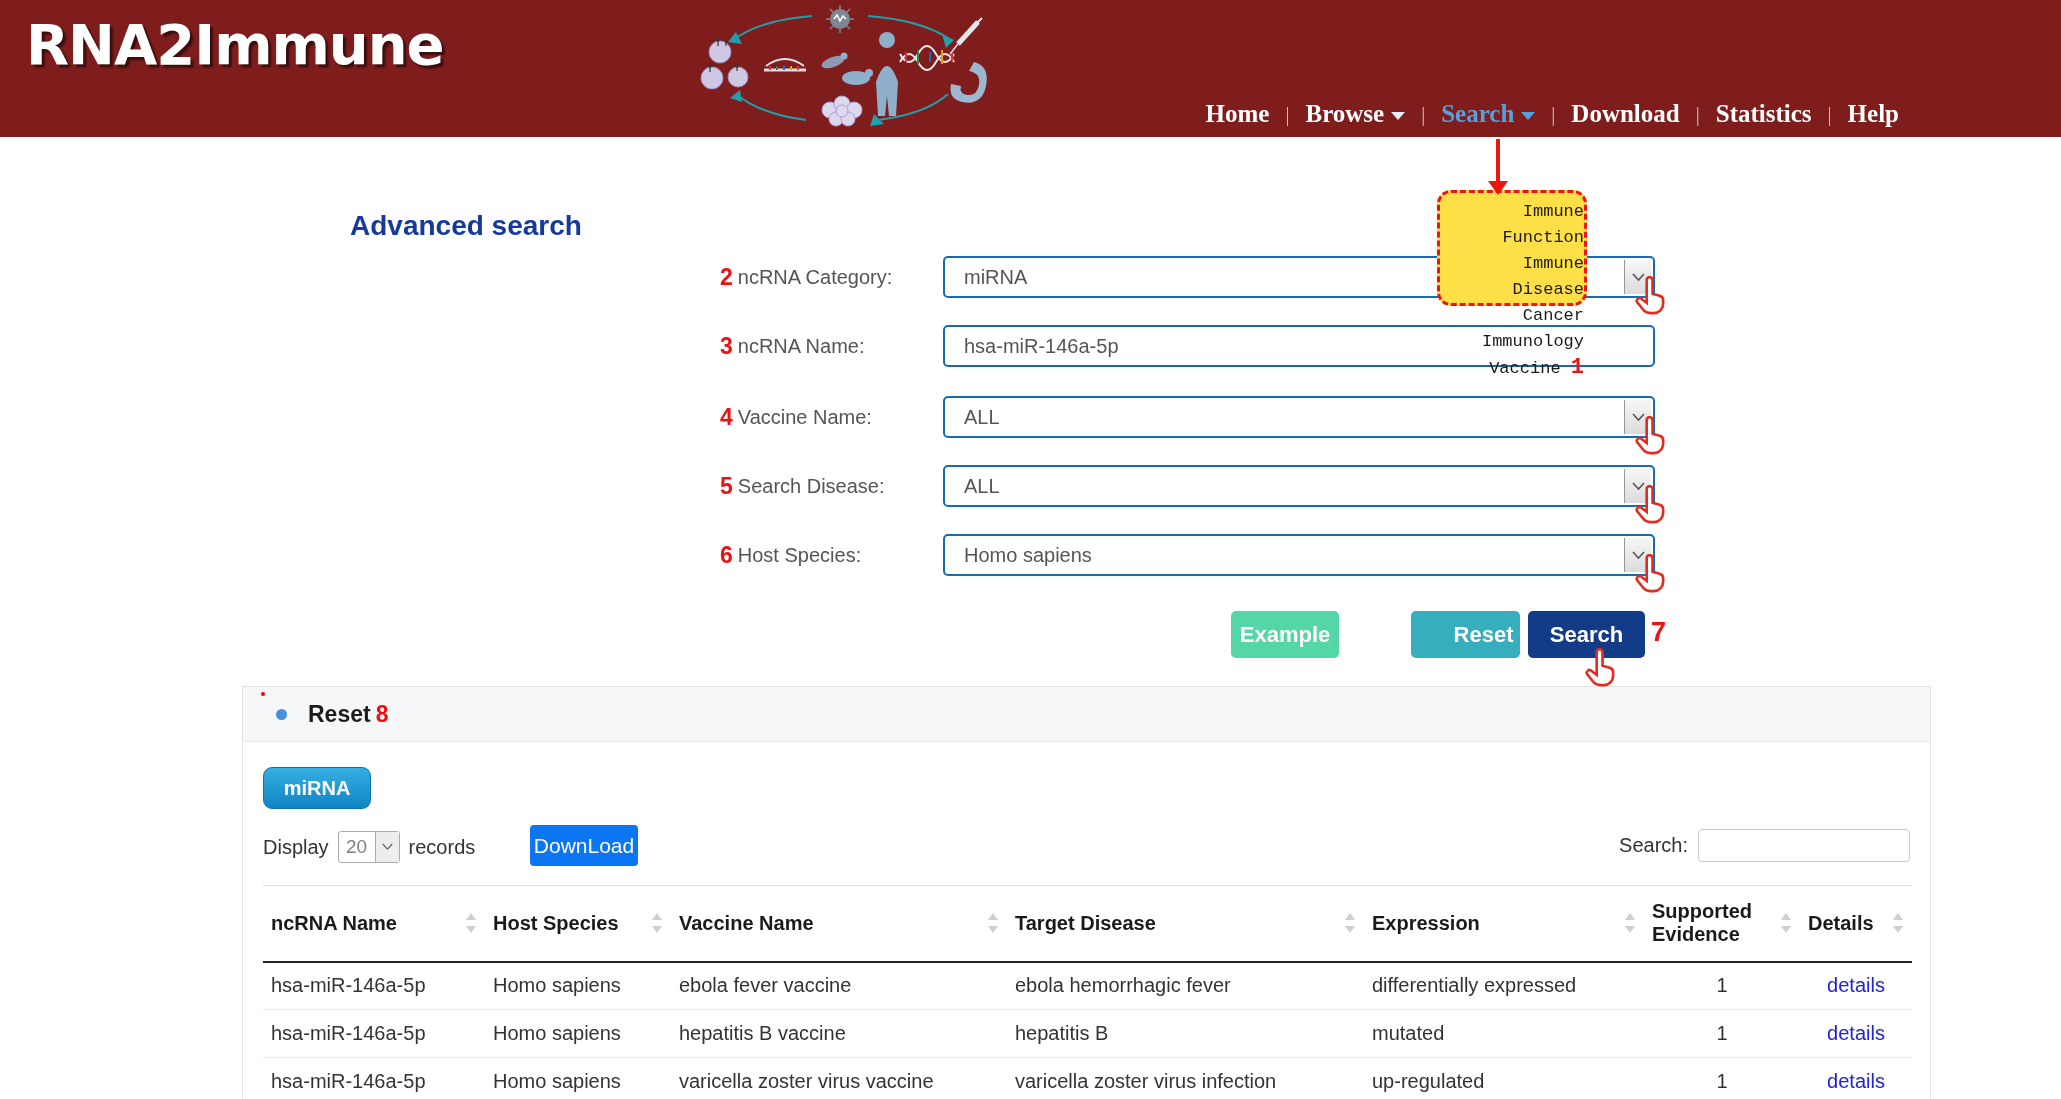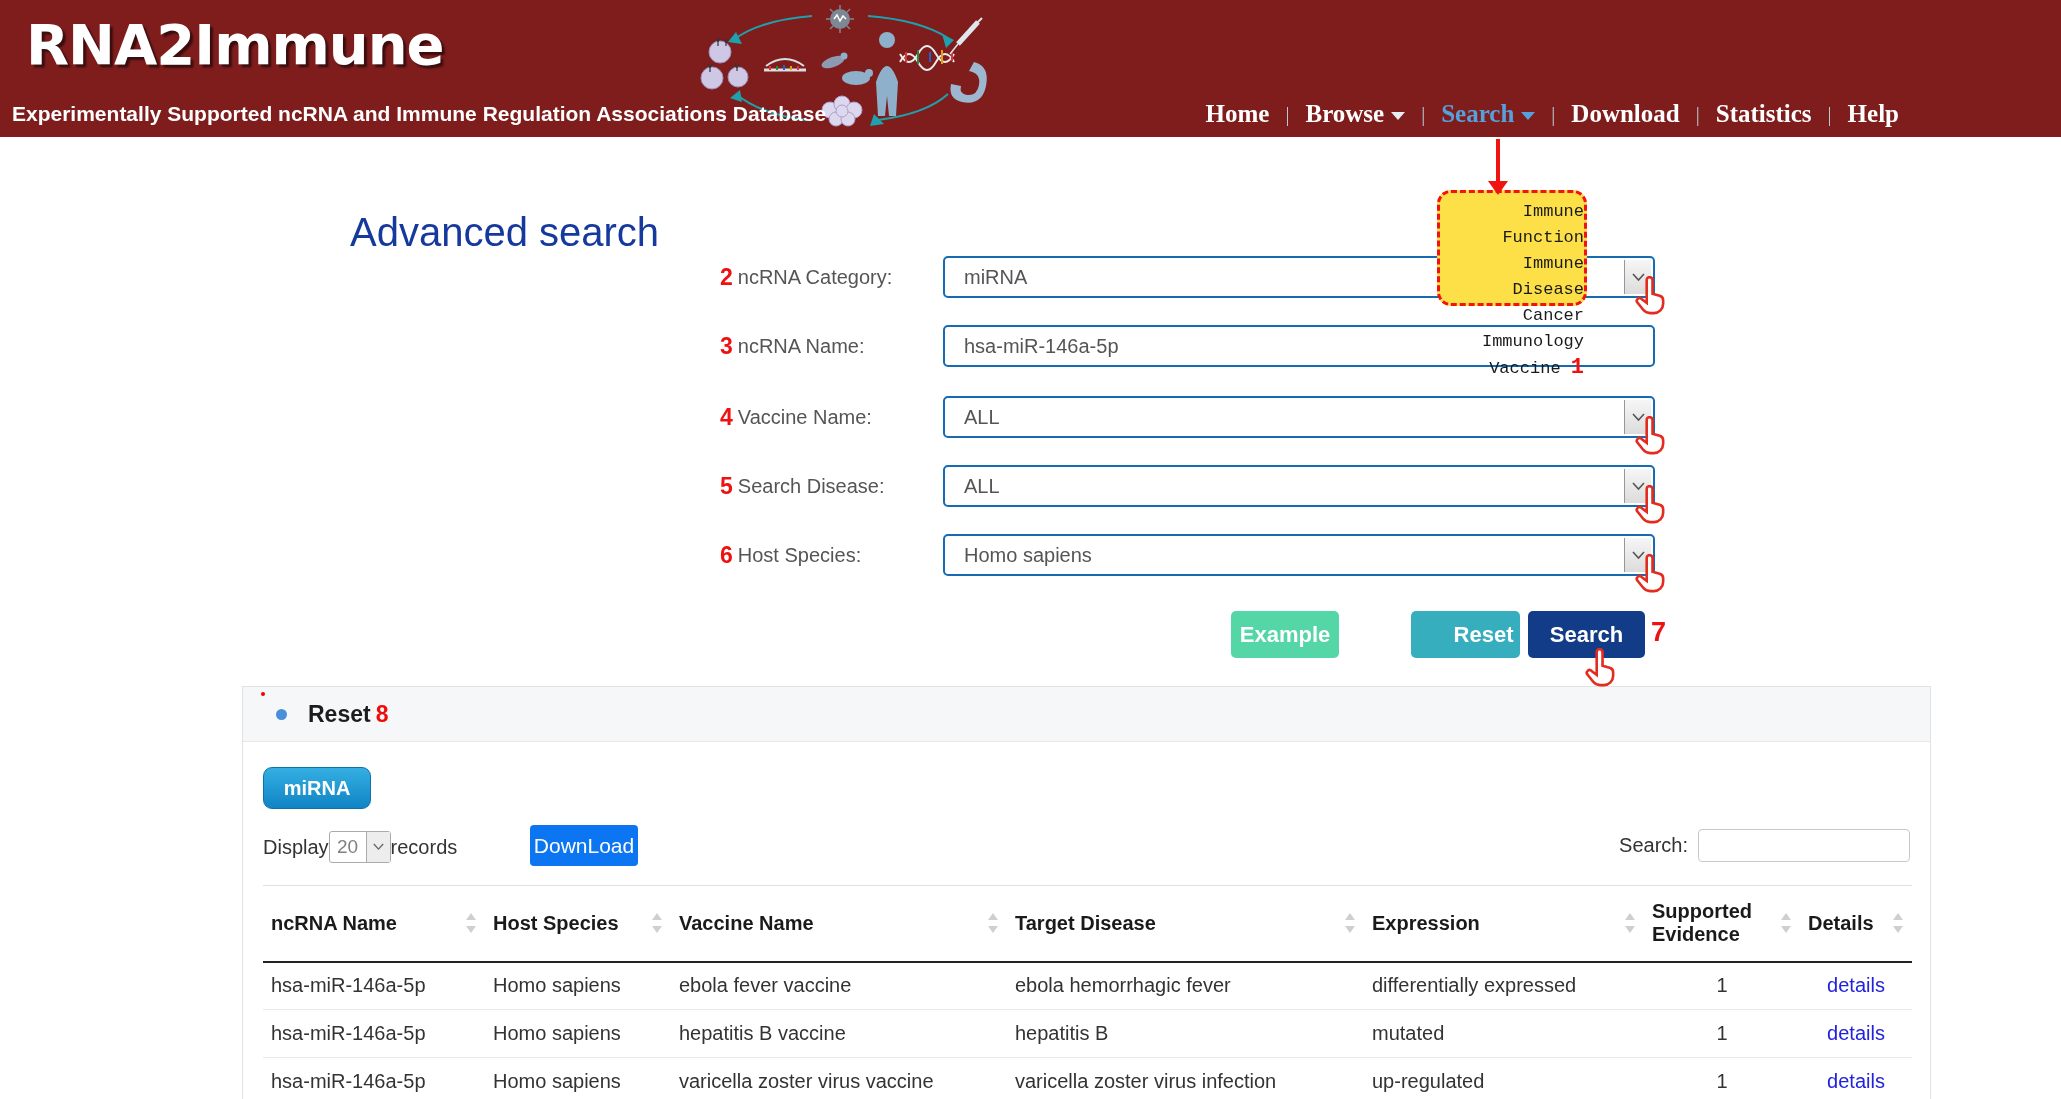--- a/index.html
+++ b/index.html
@@ -25,21 +25,21 @@
   .arrow-head { position:absolute; left:1488px; top:181px; width:0; height:0; z-index:31;
                 border-left:10px solid transparent; border-right:10px solid transparent; border-top:14px solid #f01310; }
   .menu-tooltip { position:absolute; left:1437px; top:190px; width:150px; height:116px; background:#fde047;
                   border:3px dashed #f01310; border-radius:14px; z-index:30; padding:6px 0 0 10px;
                   font-family:Liberation Mono, monospace; font-size:17px; color:#1a1a1a; line-height:26px;text-align:right; }
   .menu-tooltip .step-num { font-size:22px; font-weight:bold; }
   .step-num { color:#ee1111; font-weight:bold; }
   .hand { position:absolute; width:38px; height:40px; z-index:40; }
 
   
-  .form-title { position:absolute; left:350px; top:210px; font-size:40px; font-weight:normal; color:#16399e; }
+  .form-title { position:absolute; left:350px; top:210px; font-size:28px; font-weight:bold; color:#16399e; }
   .frow-label { position:absolute; left:720px; height:42px; display:flex; align-items:center; gap:5px;
                 font-size:20px; color:#555; }
   .frow-label .step-num { font-size:23px; }
   .fcontrol { position:absolute; left:943px; width:712px; height:42px; background:#fff;
               border:2px solid #176bb3; border-radius:5px; font-size:20px; color:#555;
               display:flex; align-items:center; padding-left:19px; }
   input.fcontrol { outline:none; font-family:"Liberation Sans", sans-serif; }
   .sel-btn { position:absolute; right:2px; top:2px; bottom:2px; width:27px;
              background:linear-gradient(#f6f6f6,#dcdcdc); border-left:1px solid #979797;
              display:flex; align-items:center; justify-content:center; cursor:pointer; }
@@ -56,21 +56,21 @@
   .panel-band { position:relative; height:55px; background:#f6f7f8; border-bottom:1px solid #e8e8e8;
                 display:flex; align-items:center; }
   .band-dot { width:11px; height:11px; border-radius:50%; background:#4a90d9; margin-left:33px; }
   .band-title { margin-left:21px; font-size:23px; font-weight:bold; color:#1c1c1c; }
   .band-step { margin-left:5px; font-size:23px; font-weight:bold; color:#f00b0b; }
   .tiny-red-dot { position:absolute; left:18px; top:5px; width:4px; height:4px; border-radius:50%; background:#e00; }
   .tab-mirna { position:absolute; left:20px; top:80px; width:108px; height:42px;
                background:linear-gradient(#35aee3,#0f85c4); border:1px solid #0d74ab; border-radius:9px;
                color:#fff; font-size:20px; font-weight:bold; font-family:"Liberation Sans", sans-serif; cursor:pointer; }
   .toolbar { position:absolute; left:20px; right:20px; top:140px; height:40px; font-size:20px; color:#333; }
-  .tb-display { position:absolute; left:0; top:0; height:40px; display:flex; align-items:center; }
+  .tb-display { position:absolute; left:0; top:0; height:40px; display:flex; align-items:center; gap:9px; }
   .pager-select { position:relative; width:62px; height:32px; border:1px solid #ababab; border-radius:3px;
                   background:#fff; display:flex; align-items:center; cursor:pointer; }
   .pager-select .val { width:36px; text-align:center; color:#808080; font-size:19px; }
   .pager-btn { position:absolute; right:0; top:0; bottom:0; width:24px; background:#ededed;
                border-left:1px solid #ababab; display:flex; align-items:center; justify-content:center; }
   .btn-download { position:absolute; left:267px; top:-2px; width:108px; height:41px; background:#0c75f1;
                   border:none; border-radius:4px; color:#fff; font-size:21px;
                   font-family:"Liberation Sans", sans-serif; cursor:pointer; }
   .tb-search { position:absolute; right:0; top:0; height:36px; display:flex; align-items:center; gap:10px; }
   .tb-search input { width:212px; height:33px; border:1px solid #c8c8c8; border-radius:4px; outline:none;
@@ -181,21 +181,20 @@
       </g>
 
       <g>
         <line x1="288" y1="18" x2="268" y2="40" stroke="#dfe6ec" stroke-width="5"></line>
         <line x1="268" y1="40" x2="260" y2="50" stroke="#dfe6ec" stroke-width="1.5"></line>
         <line x1="292" y1="14" x2="284" y2="22" stroke="#dfe6ec" stroke-width="2"></line>
         <path d="M284 58 q16 4 12 24 q-4 20 -24 16 q-14 -3 -11 -18 l10 2 q-2 8 6 9 q10 1 12 -10 q2 -12 -10 -14 z" fill="#9db7d0"></path>
       </g>
     </svg>
 
-    <div class="subtitle">Experimentally Supported ncRNA and Immune  Regulation Associations Database</div>
 
     <div class="nav">
       <span class="nav-item">
           <span>Home</span>
         </span>
       <span class="nav-sep">|</span>
       <span class="nav-item">
           <span>Browse</span>
           <span class="caret"></span>
         </span>

